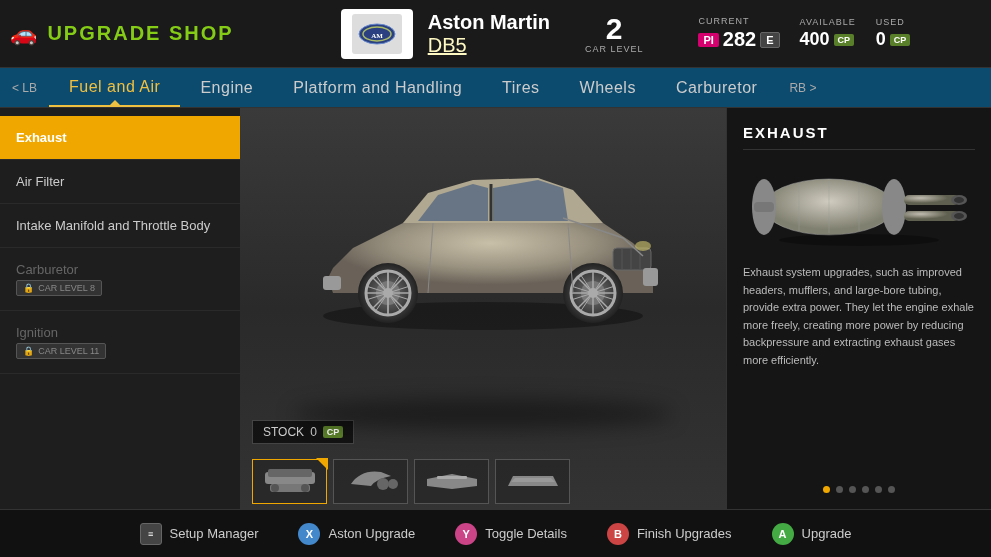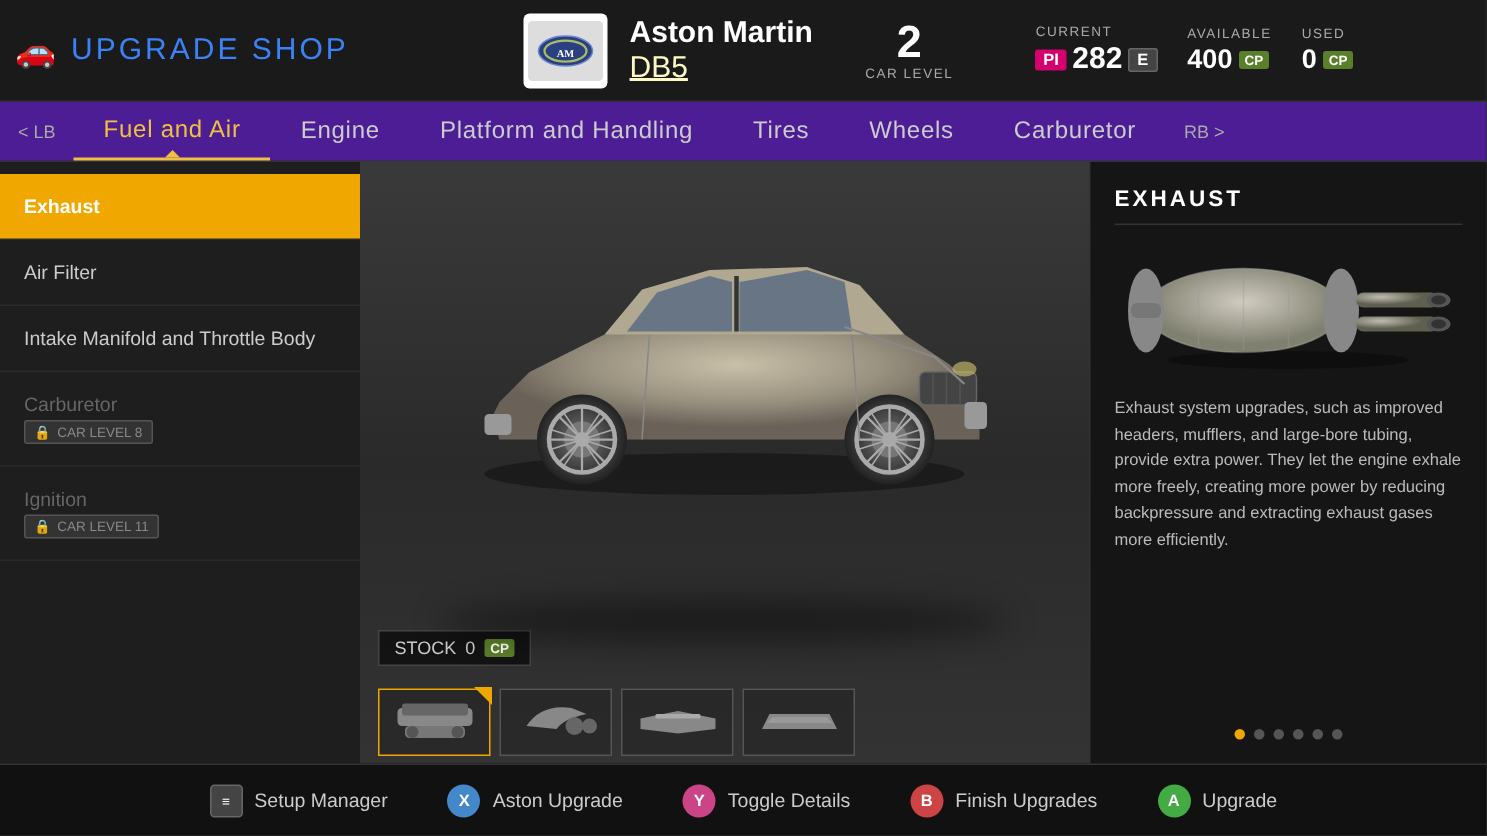--- a/index.html
+++ b/index.html
@@ -26,35 +26,35 @@
       display: flex;
       align-items: center;
       gap: 10px;
       width: 260px;
     }
     .car-icon {
       color: #aaa;
       font-size: 22px;
     }
     .shop-title {
-      color: #3b82f6;
+      color: #84cc16;
       font-size: 20px;
-      font-weight: normal;
+      font-weight: bold;
       letter-spacing: 2px;
       text-transform: uppercase;
     }
     .header-center {
       display: flex;
       align-items: center;
       flex: 1;
       justify-content: center;
       gap: 15px;
     }
     .car-logo {
-      width: 56px;
+      width: 72px;
       height: 50px;
       background: #fff;
       border-radius: 4px;
       display: flex;
       align-items: center;
       justify-content: center;
       font-size: 10px;
       color: #333;
       font-weight: bold;
     }
@@ -166,21 +166,21 @@
       font-size: 18px;
       font-weight: bold;
       color: #fff;
     }
 
     
     .nav-tabs {
       display: flex;
       align-items: flex-end;
       height: 40px;
-      background: #4c1d95;
+      background: #0c4a6e;
       border-bottom: 1px solid #333;
     }
     .nav-tab {
       padding: 0 20px;
       height: 100%;
       display: flex;
       align-items: center;
       color: #ccc;
       font-size: 16px;
       cursor: pointer;

